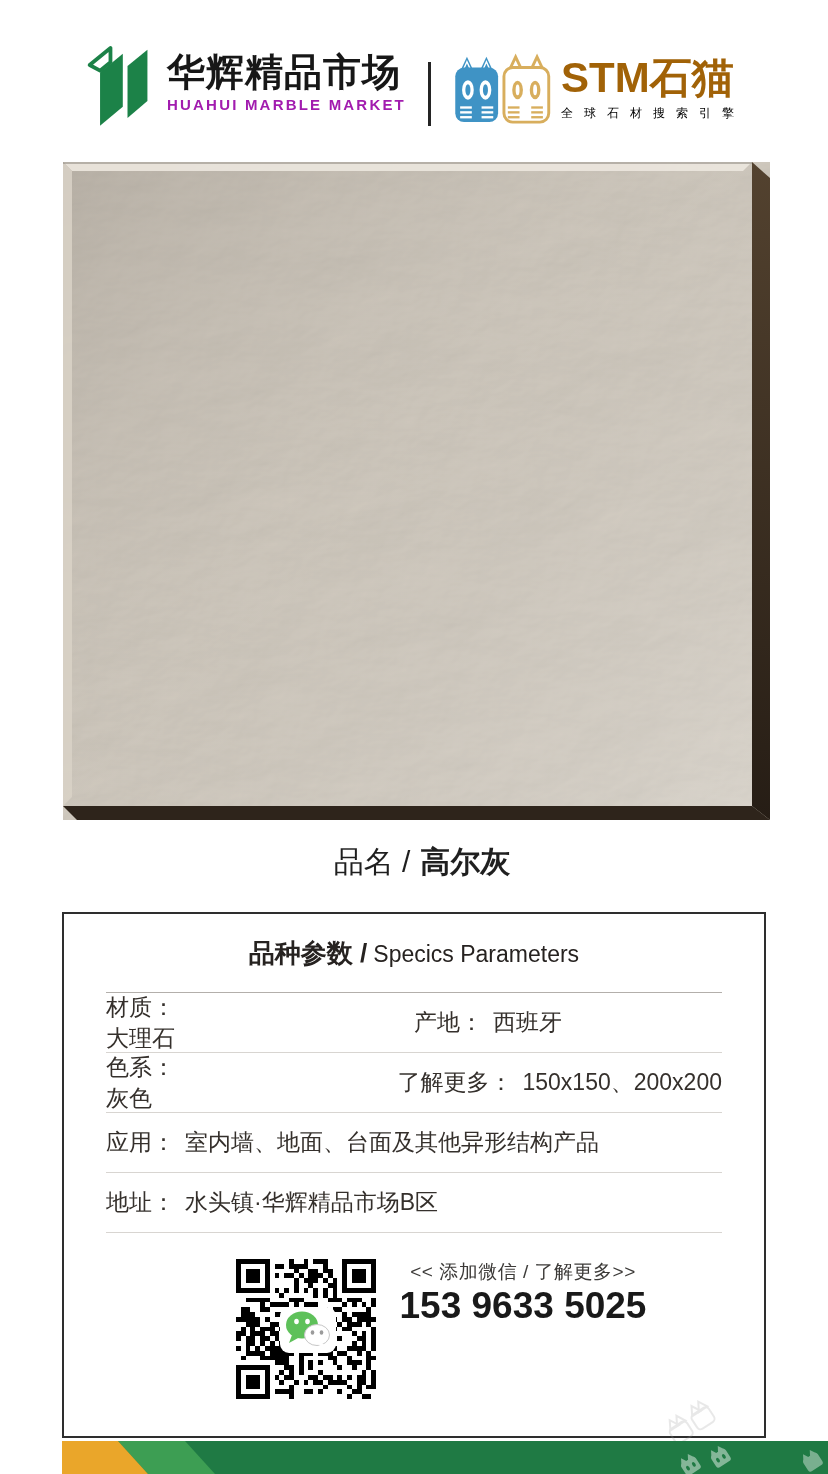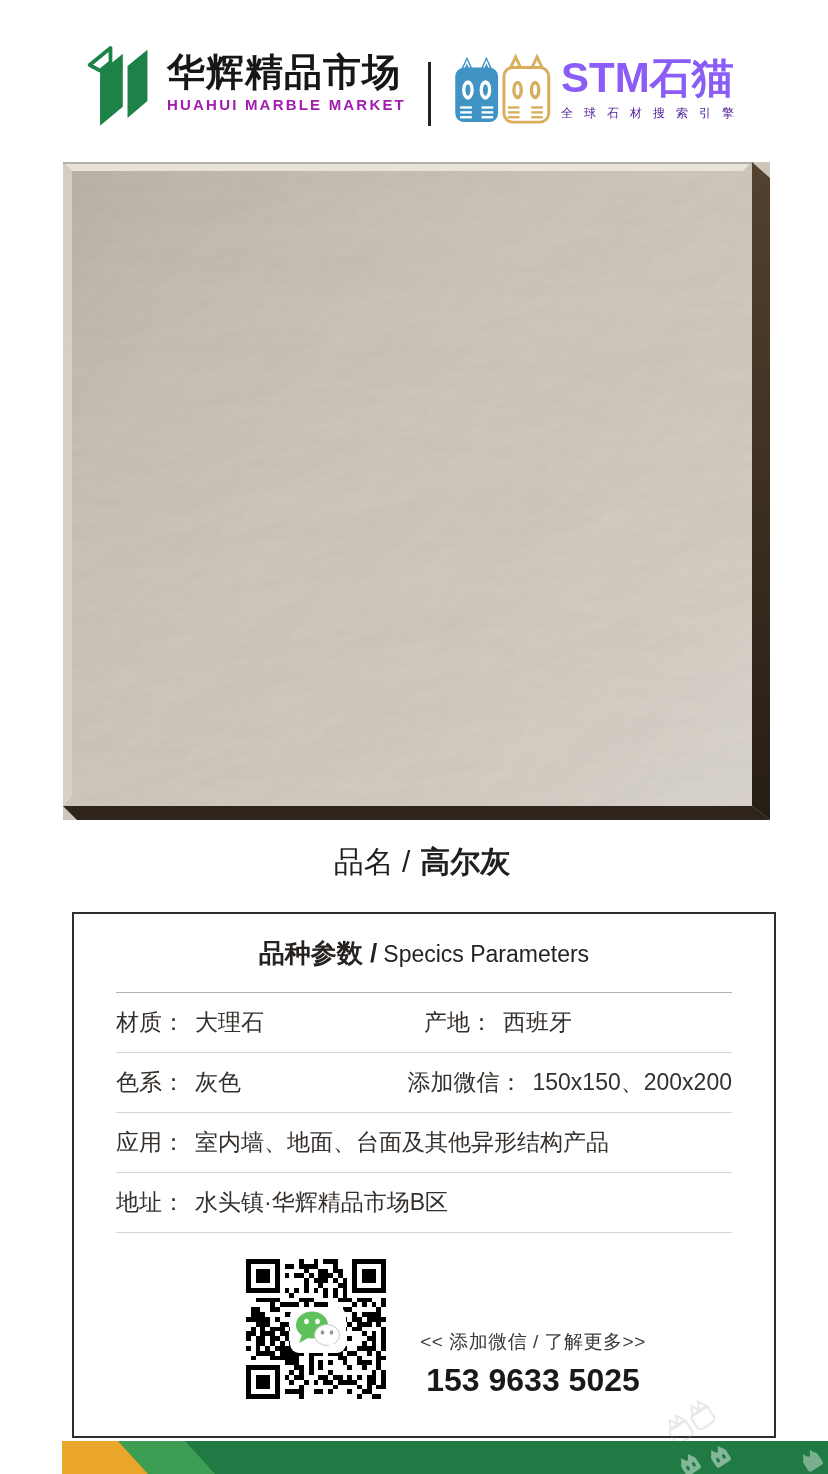--- a/index.html
+++ b/index.html
@@ -8,53 +8,53 @@
 
   
   .header{position:absolute;top:40px;left:0;width:828px;display:flex;justify-content:center;align-items:flex-end;gap:16px;}
   .brand{display:flex;align-items:center;gap:12px;}
   .brand-text{display:flex;flex-direction:column;}
   .brand-cn{font-size:38px;font-weight:800;color:#171717;line-height:1.05;letter-spacing:1px;white-space:nowrap;}
   .brand-en{font-size:15px;font-weight:700;letter-spacing:2.2px;color:#a21caf;margin-top:3px;white-space:nowrap;}
   .header-divider{width:3px;height:64px;background:#242424;margin:0 6px;}
   .partner{display:flex;align-items:center;gap:10px;}
   .partner-text{display:flex;flex-direction:column;}
-  .partner-name{font-size:42px;font-weight:800;color:#8b5cf6;line-height:1;white-space:nowrap;}
-  .partner-tagline{font-size:12px;color:#4c1d95;letter-spacing:11px;margin-top:6px;white-space:nowrap;}
+  .partner-name{font-size:42px;font-weight:800;color:#a16207;line-height:1;white-space:nowrap;}
+  .partner-tagline{font-size:12px;color:#000000;letter-spacing:11px;margin-top:6px;white-space:nowrap;}
 
   
   .tile{position:absolute;left:63px;top:162px;width:707px;height:658px;}
   .tile svg{display:block;width:707px;height:658px;}
 
   
   .product-title{position:absolute;top:842px;left:0;width:828px;text-align:center;font-size:30px;color:#1f1f1f;margin-left:8px;}
   .product-title .pt-label{font-weight:500;}
   .product-title .pt-name{font-weight:800;margin-left:10px;}
 
   
-  .panel{position:absolute;left:72px;top:912px;width:704px;height:526px;border:2px solid #2e2e2e;box-sizing:border-box;background:#fff;}
+  .panel{position:absolute;left:62px;top:912px;width:704px;height:526px;border:2px solid #2e2e2e;box-sizing:border-box;background:#fff;}
   .panel-title{margin-top:22px;height:34px;text-align:center;white-space:nowrap;}
   .pt-cn{font-size:26px;font-weight:800;color:#262220;}
   .pt-en{font-size:23px;font-weight:400;color:#262220;margin-left:6px;}
   .panel-divider{height:1px;background:#b3afab;margin:22px 42px 0 42px;}
   .param-row{height:59px;margin:0 42px;border-bottom:1px solid #d8d5d1;display:flex;align-items:center;font-size:23px;color:#35302c;}
   .cell{display:flex;align-items:baseline;white-space:nowrap;}
-  .cell.half{width:50%;}
+  .cell.half{width:50%;flex-direction:column;}
   .p-label{margin-right:10px;}
   .p-value{}
 
   
-  .contact{margin:26px 0 0 172px;display:flex;align-items:flex-end;}
+  .contact{margin:26px 0 0 172px;display:flex;align-items:flex-start;}
   .qr-wrap{position:relative;width:140px;height:140px;}
   .qr-wrap > svg{display:block;width:140px;height:140px;}
   .wechat-badge{position:absolute;left:44px;top:48px;width:56px;height:46px;background:#fff;border-radius:9px;display:flex;align-items:center;justify-content:center;}
   .contact-right{width:282px;margin-left:6px;text-align:center;}
   .hint{font-size:19px;color:#3c3a38;letter-spacing:0.5px;white-space:nowrap;}
   .guide{font-size:22px;color:#2d2a28;margin-top:13px;white-space:nowrap;}
-  .phone{font-size:32px;font-weight:800;color:#191919;margin-top:7px;letter-spacing:0px;white-space:nowrap;}
+  .phone{font-size:37px;font-weight:800;color:#191919;letter-spacing:0px;white-space:nowrap;}
 
   
   .footer{position:absolute;left:62px;top:1441px;width:766px;height:33px;}
   .footer svg{display:block;}
   .watermark-above{position:absolute;left:648px;top:1390px;opacity:0.22;}
 </style>
 </head>
 <body>
 
 <div class="page">
@@ -167,21 +167,21 @@
         <span class="p-value">西班牙</span>
       </div>
     </div>
 
     <div class="param-row">
       <div class="cell half">
         <span class="p-label">色系：</span>
         <span class="p-value">灰色</span>
       </div>
       <div class="cell">
-        <span class="p-label">添加微信：</span>
+        <span class="p-label">了解更多：</span>
         <span class="p-value">150x150、200x200</span>
       </div>
     </div>
 
     <div class="param-row">
       <div class="cell">
         <span class="p-label">应用：</span>
         <span class="p-value">室内墙、地面、台面及其他异形结构产品</span>
       </div>
     </div>

